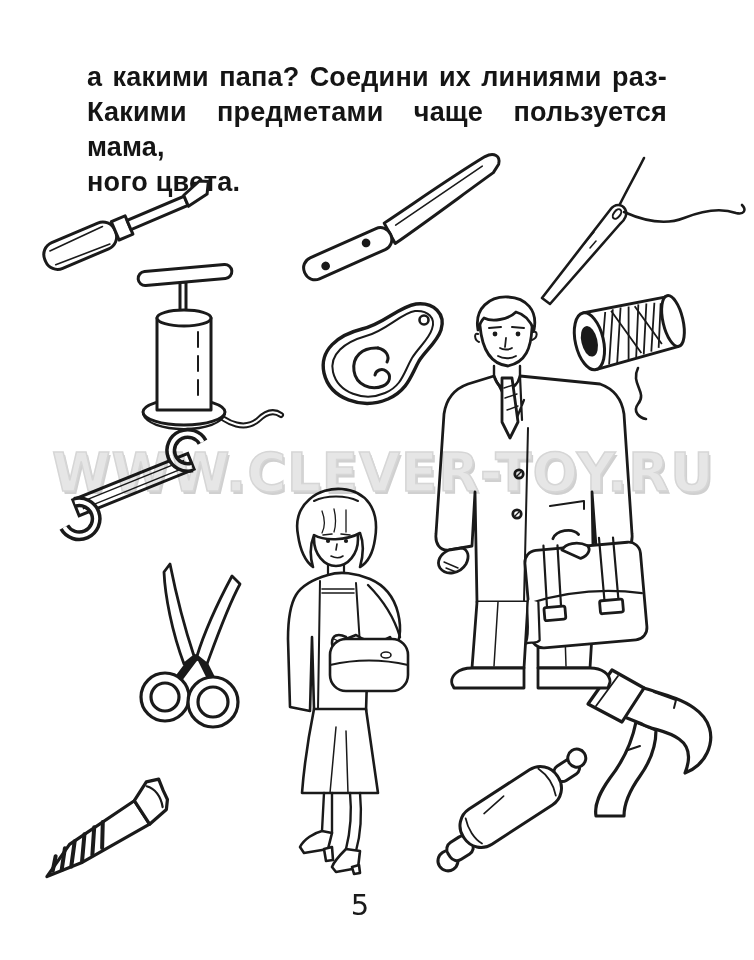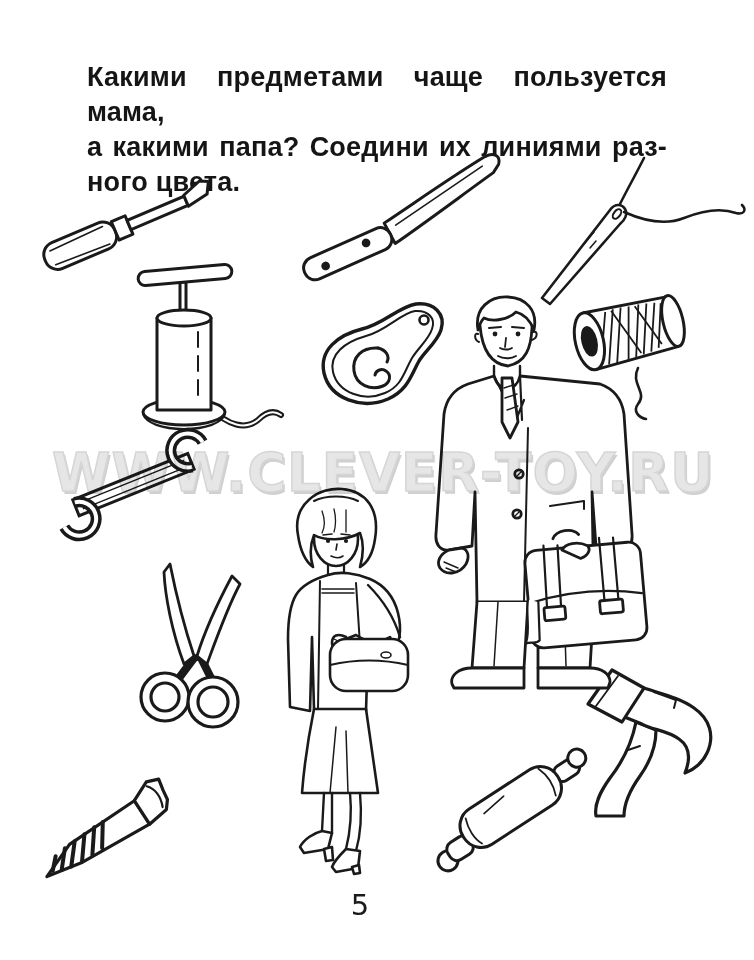--- a/index.html
+++ b/index.html
@@ -29,22 +29,22 @@
   }
   .item{position:absolute; z-index:2;}
   svg{display:block; overflow:visible;}
 </style>
 </head>
 <body>
 
 <div class="sheet">
 
   <div class="instruction">
+    <span class="line just">а какими папа? Соедини их линиями раз-</span>
     <span class="line just">Какими предметами чаще пользуется мама,</span>
-    <span class="line just">а какими папа? Соедини их линиями раз-</span>
     <span class="line">ного цвета.</span>
   </div>
 
   <div class="watermark">WWW.CLEVER-TOY.RU</div>
 
   <div class="item" style="left:34px;top:170px;" aria-label="screwdriver">
     <svg width="190" height="110" viewBox="0 0 190 110">
       <g transform="rotate(-23 95 55)" stroke="#1a1a1a" fill="#fff" stroke-width="3" stroke-linejoin="round" stroke-linecap="round">
         <rect x="4" y="41" width="76" height="28" rx="13"></rect>
         <line x1="12" y1="48" x2="70" y2="46" stroke-width="1.6"></line>

